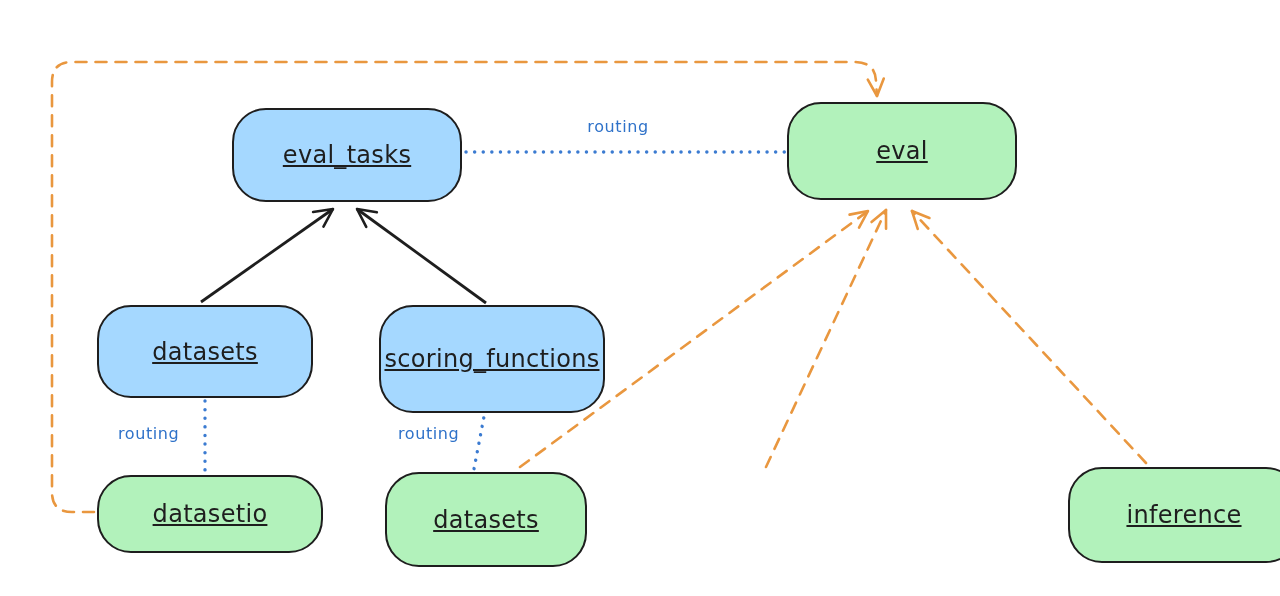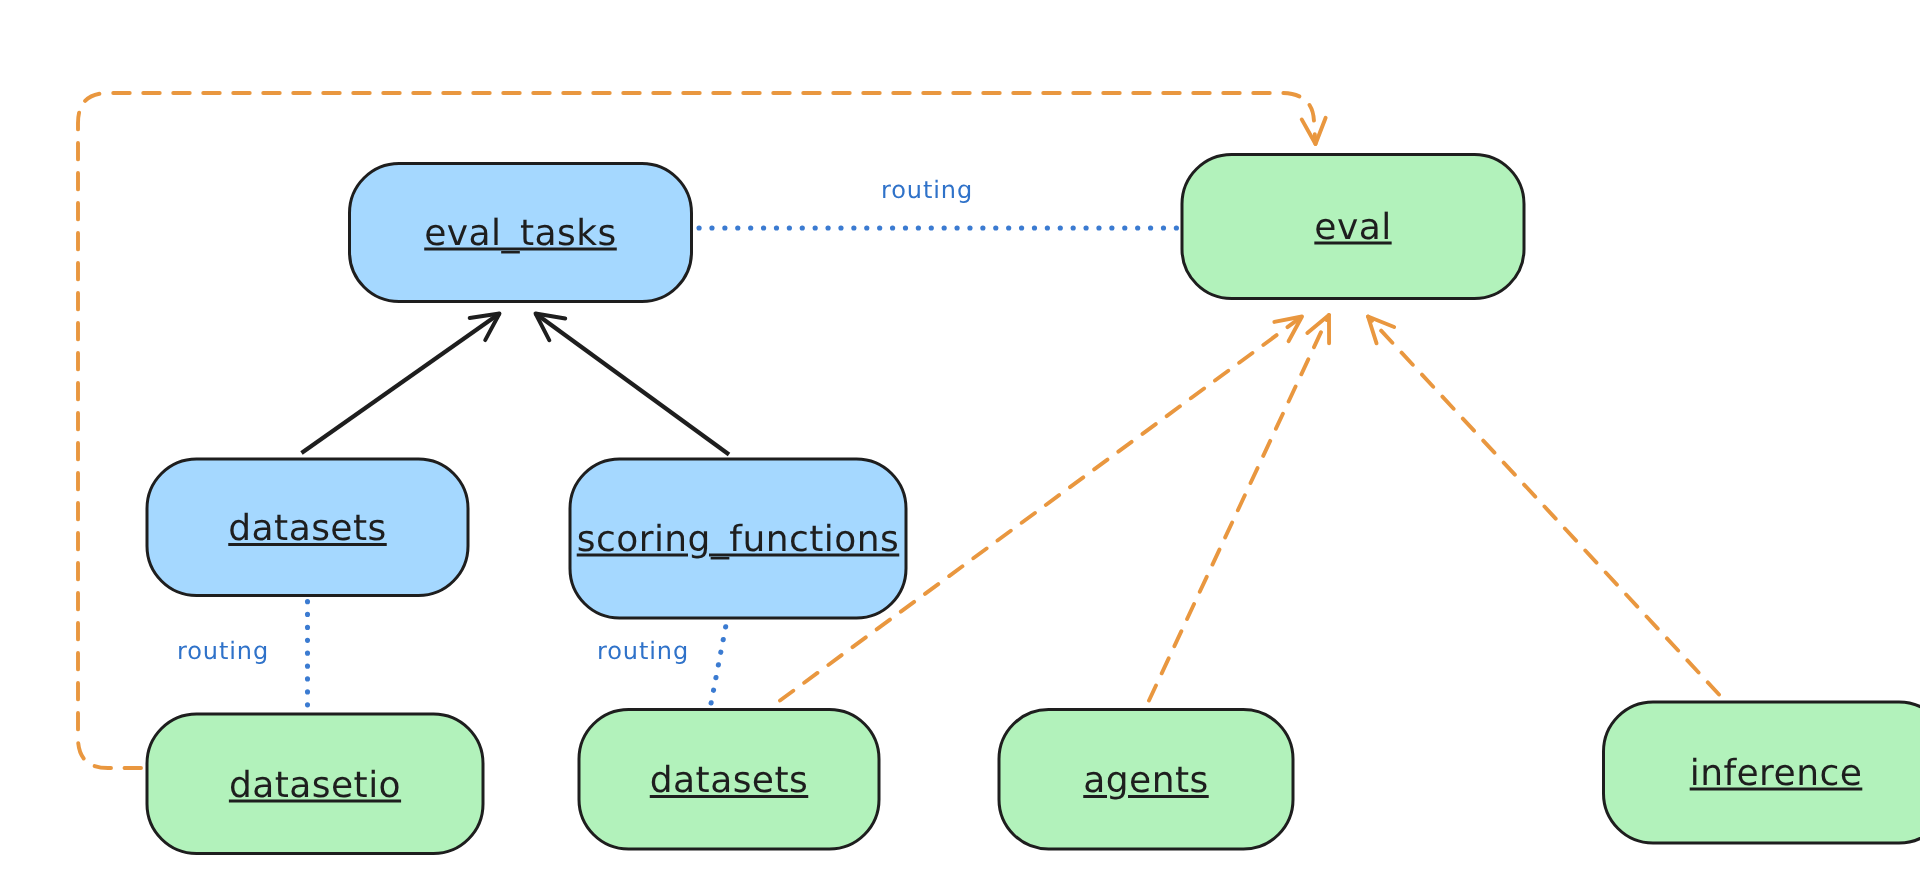--- a/index.html
+++ b/index.html
@@ -93,31 +93,28 @@
   </div>
 
   <div class="node" style="left:97px;top:305px;width:216px;height:93px">
     <span>datasets</span>
   </div>
 
   <div class="node" style="left:379px;top:305px;width:226px;height:108px">
     <span>scoring_functions</span>
   </div>
 
-  <div class="node green" style="left:97px;top:475px;width:226px;height:95px">
+  <div class="node green" style="left:97px;top:475px;width:226px;height:78px">
     <span>datasetio</span>
   </div>
 
   <div class="node green" style="left:385px;top:472px;width:202px;height:95px">
     <span>datasets</span>
   </div>
 
-  <div class="node green" style="left:665px;top:472px;width:198px;height:95px">
-    <span>agents</span>
-  </div>
 
   <div class="node green" style="left:1068px;top:467px;width:232px;height:96px">
     <span>inference</span>
   </div>
 
   <span class="edge-label" style="left:572px;top:117px;width:92px;text-align:center">routing</span>
 
   <span class="edge-label" style="left:118px;top:424px">routing</span>
 
   <span class="edge-label" style="left:398px;top:424px">routing</span>

